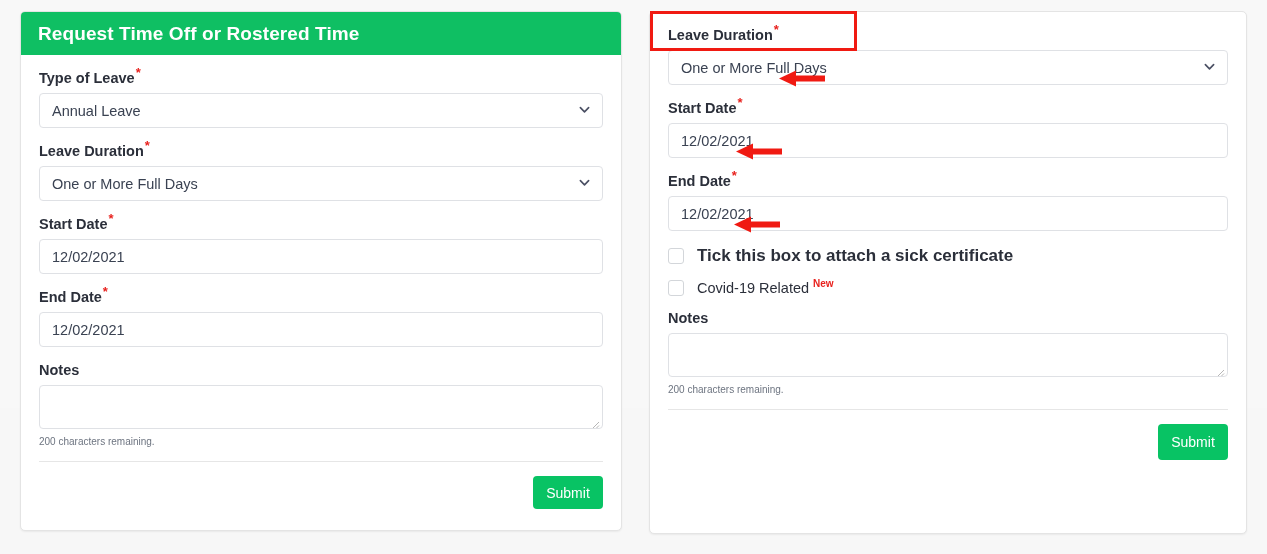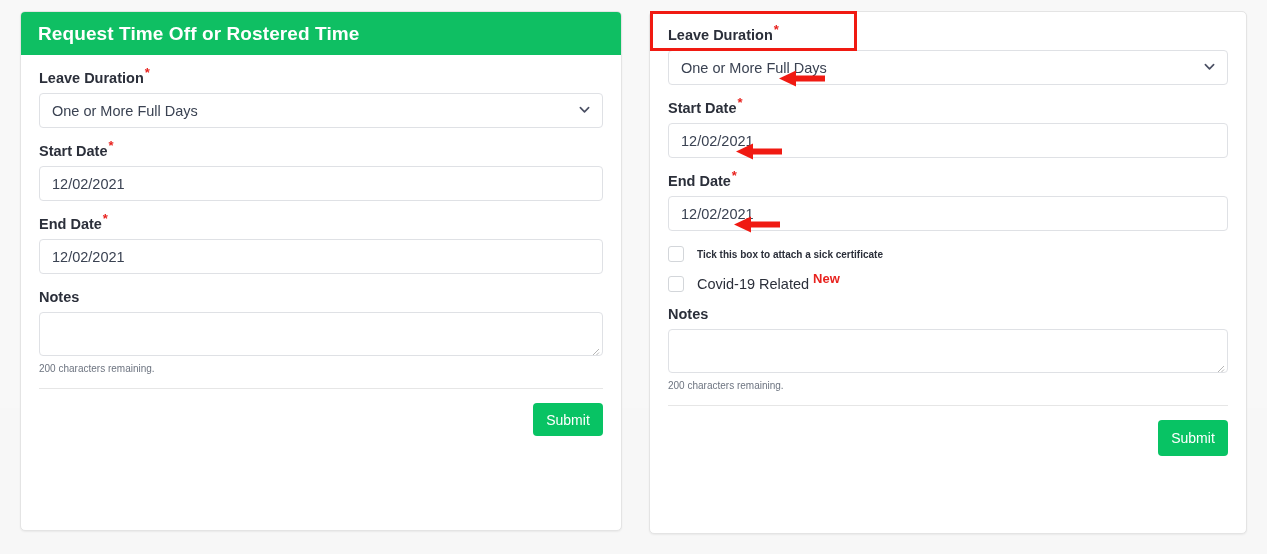--- a/index.html
+++ b/index.html
@@ -138,32 +138,32 @@
   }
   .checkbox {
     width: 16px; height: 16px;
     border: 1px solid #d3d6da;
     border-radius: 3px;
     background: #fff;
     flex: none;
     margin-right: 13px;
   }
   .check-label-bold {
-    font-size: 10px;
+    font-size: 17px;
     font-weight: bold;
     color: #2b2f3a;
   }
   .check-label {
     font-size: 14.5px;
     font-weight: normal;
     color: #2b2f3a;
   }
   .new-badge {
     color: #e8221e;
-    font-size: 13px;
+    font-size: 10px;
     font-weight: bold;
     vertical-align: super;
     line-height: 0;
     margin-left: 4px;
   }
 
   
   .anno-box {
     position: absolute;
     border: 3px solid #f01a12;
@@ -185,20 +185,35 @@
 <div class="stage">
 
   <div class="card" id="card-left">
 
     <div class="card-header">
       <span class="card-title">Request Time Off or Rostered Time</span>
     </div>
 
     <div class="card-body">
 
+      <div class="field">
+        <label class="flabel">
+          <span>Type of Leave</span><span class="req">*</span>
+        </label>
+        <div class="select-wrap">
+          <div class="control">
+            <span>Annual Leave</span>
+          </div>
+          <span class="chev">
+            <svg width="11" height="11" viewBox="0 0 12 12">
+                <path d="M1.5 4 L6 8.5 L10.5 4" stroke="#4a4f63" stroke-width="1.8" fill="none" stroke-linecap="round" stroke-linejoin="round"></path>
+              </svg>
+          </span>
+        </div>
+      </div>
 
       <div class="field">
         <label class="flabel">
           <span>Leave Duration</span><span class="req">*</span>
         </label>
         <div class="select-wrap">
           <div class="control">
             <span>One or More Full Days</span>
           </div>
           <span class="chev">

